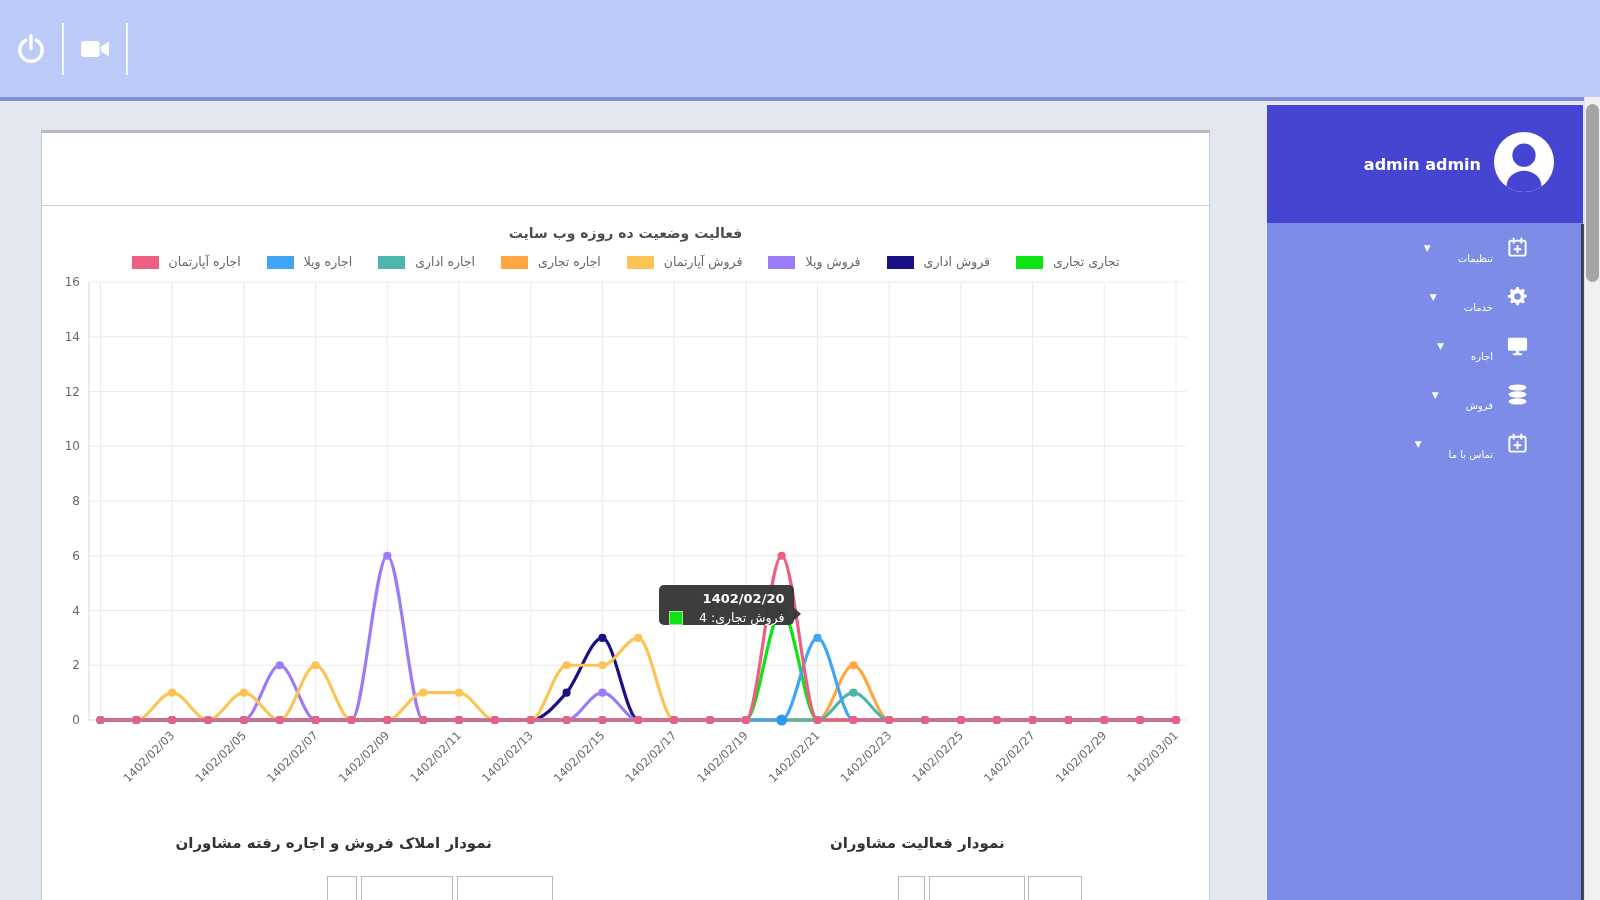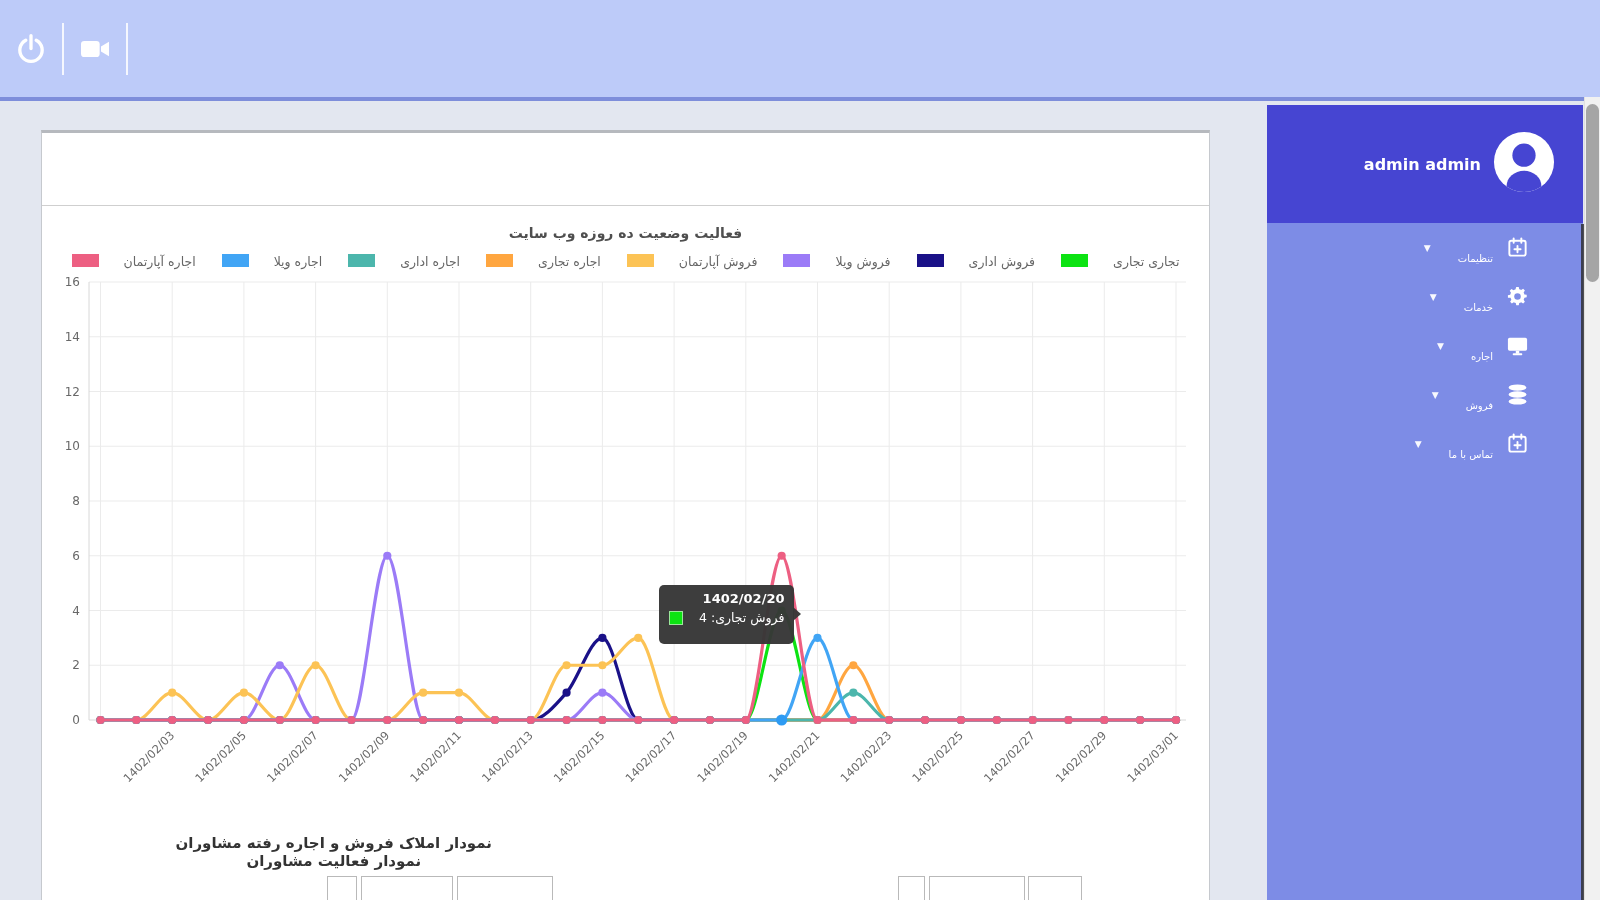--- a/index.html
+++ b/index.html
@@ -11,37 +11,37 @@
   .topbar-line{position:absolute;left:0;top:97px;width:1600px;height:4px;background:#7e8edb;}
   .top-icon{width:34px;height:34px;margin:0 14px;display:flex;align-items:center;justify-content:center;cursor:pointer;}
   .top-divider{width:2px;height:52px;background:rgba(255,255,255,.85);}
 
   
   .panel{position:absolute;left:41px;top:130px;width:1167px;height:770px;background:#fff;
          border:1px solid #c6c9ce;border-top:3px solid #b6b9be;overflow:hidden;}
   .card-top{position:absolute;left:0;top:0;width:100%;height:72px;border-bottom:1px solid #cfcfcf;background:#fff;}
   .chart-title{position:absolute;top:92px;left:0;width:100%;text-align:center;font-size:14px;font-weight:bold;color:#4f4f4f;}
   .legend{position:absolute;top:121px;left:0;width:100%;display:flex;justify-content:center;align-items:center;gap:26px;direction:ltr;}
-  .legend-item{display:flex;align-items:flex-start;gap:25px;cursor:pointer;}
+  .legend-item{display:flex;align-items:flex-end;gap:10px;cursor:pointer;}
   .legend-swatch{width:27px;height:13px;display:inline-block;}
   .legend-label{font-size:12.5px;color:#666;direction:rtl;}
   #chartsvg{position:absolute;left:0;top:0;pointer-events:none;}
 
   
   .tooltip{position:absolute;left:617px;top:452px;background:rgba(55,55,55,.97);color:#fff;border-radius:5px;
-           padding:6px 10px 19px 10px;pointer-events:none;white-space:nowrap;}
+           padding:6px 10px 0 10px;pointer-events:none;white-space:nowrap;}
   .tooltip-title{font-size:13px;font-weight:bold;margin-bottom:4px;direction:rtl;text-align:right;}
   .tooltip-body{display:flex;align-items:center;gap:16px;font-size:12.5px;}
   .tooltip-swatch{width:12px;height:12px;display:inline-block;border:1px solid #9be79b;}
   .tooltip-text{direction:rtl;}
   .tooltip-caret{position:absolute;right:-7px;top:22px;width:0;height:0;border-top:7px solid transparent;
                  border-bottom:7px solid transparent;border-left:8px solid rgba(55,55,55,.97);}
 
   
-  .bottom-titles{position:absolute;left:0;top:701px;width:100%;display:flex;flex-direction:column;}
+  .bottom-titles{position:absolute;left:0;top:701px;width:100%;display:flex;}
   .bottom-titles > div{width:50%;text-align:center;font-size:15px;font-weight:bold;color:#333;direction:rtl;}
   .mini-box{position:absolute;top:743px;background:#fff;border:1px solid #b9b9b9;height:26px;box-sizing:border-box;}
 
   
   .sidebar{position:absolute;left:1267px;top:105px;width:316px;height:795px;background:#7d8ce6;}
   .sidebar-header{height:118px;background:#4645d2;display:flex;align-items:center;justify-content:flex-end;padding-right:28px;gap:12px;box-sizing:border-box;}
   .user-name{color:#fff;font-weight:bold;font-size:16px;}
   .sb-item{height:49px;display:flex;align-items:center;justify-content:flex-end;padding-right:54px;gap:13px;color:#fff;cursor:pointer;}
   .sb-caret{font-size:9px;margin-right:14px;opacity:.95;}
   .sb-label{font-size:10px;direction:rtl;margin-top:22px;}

